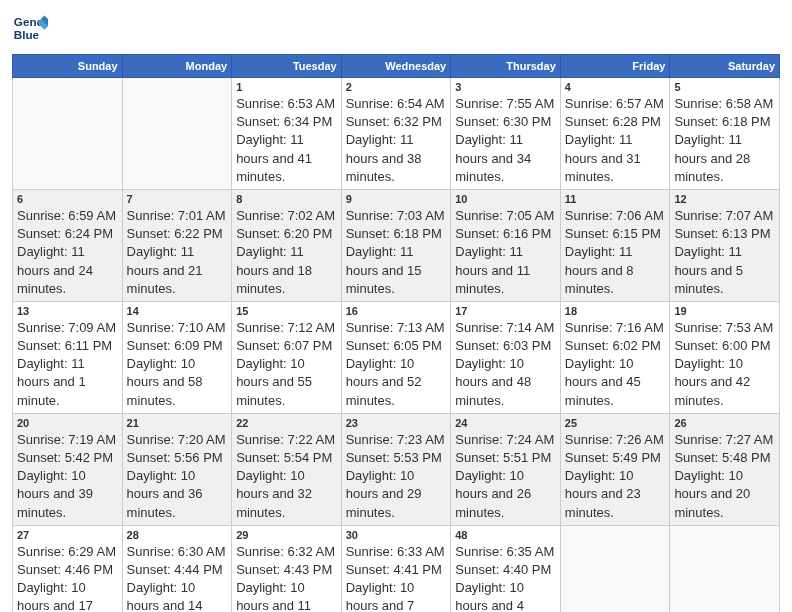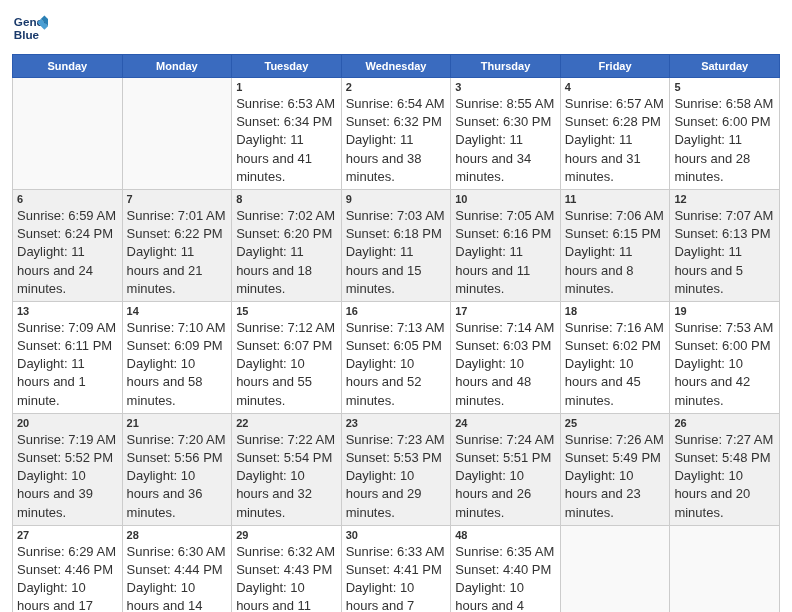--- a/index.html
+++ b/index.html
@@ -52,21 +52,21 @@
       flex: 1;
       table-layout: fixed;
     }
     .calendar th {
       background-color: #3a6bbf;
       color: #fff;
       font-size: 11px;
       font-weight: bold;
       padding: 5px 4px;
       border: 1px solid #2a5aaf;
-      text-align: center;
+      text-align: right;
     }
     .calendar td {
       border: 1px solid #ccc;
       vertical-align: top;
       padding: 3px 4px;
       font-size: 9.5px;
       color: #333;
       height: 88px;
       background: #fff;
     }
@@ -130,34 +130,34 @@
 Daylight: 11 hours and 41 minutes.</div>
           </td>
           <td>
             <span class="day-number">2</span>
             <div class="cell-text">Sunrise: 6:54 AM
 Sunset: 6:32 PM
 Daylight: 11 hours and 38 minutes.</div>
           </td>
           <td>
             <span class="day-number">3</span>
-            <div class="cell-text">Sunrise: 8:55 AM
+            <div class="cell-text">Sunrise: 7:55 AM
 Sunset: 6:30 PM
 Daylight: 11 hours and 34 minutes.</div>
           </td>
           <td>
             <span class="day-number">4</span>
             <div class="cell-text">Sunrise: 6:57 AM
 Sunset: 6:28 PM
 Daylight: 11 hours and 31 minutes.</div>
           </td>
           <td>
             <span class="day-number">5</span>
             <div class="cell-text">Sunrise: 6:58 AM
-Sunset: 6:00 PM
+Sunset: 6:18 PM
 Daylight: 11 hours and 28 minutes.</div>
           </td>
         </tr>
         <tr>
           <td class="shaded">
             <span class="day-number">6</span>
             <div class="cell-text">Sunrise: 6:59 AM
 Sunset: 6:24 PM
 Daylight: 11 hours and 24 minutes.</div>
           </td>
@@ -239,21 +239,21 @@
             <span class="day-number">19</span>
             <div class="cell-text">Sunrise: 7:53 AM
 Sunset: 6:00 PM
 Daylight: 10 hours and 42 minutes.</div>
           </td>
         </tr>
         <tr>
           <td class="shaded">
             <span class="day-number">20</span>
             <div class="cell-text">Sunrise: 7:19 AM
-Sunset: 5:52 PM
+Sunset: 5:42 PM
 Daylight: 10 hours and 39 minutes.</div>
           </td>
           <td class="shaded">
             <span class="day-number">21</span>
             <div class="cell-text">Sunrise: 7:20 AM
 Sunset: 5:56 PM
 Daylight: 10 hours and 36 minutes.</div>
           </td>
           <td class="shaded">
             <span class="day-number">22</span>

